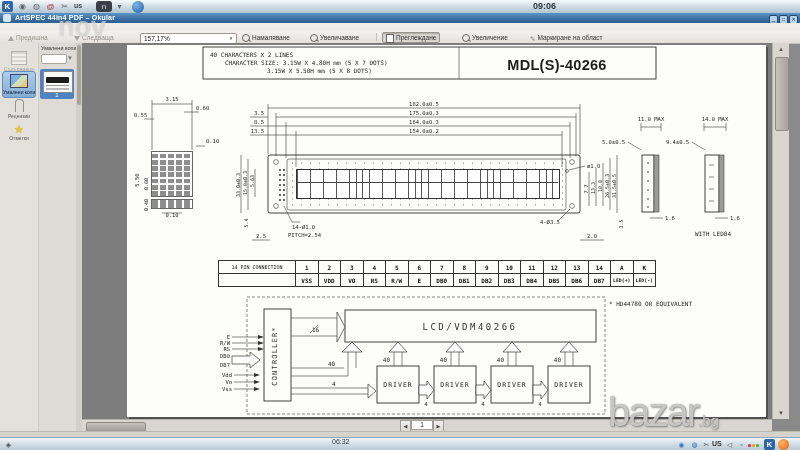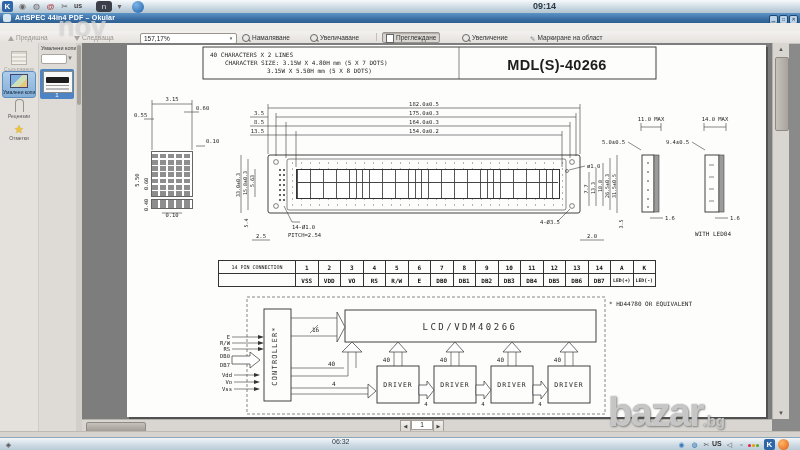--- a/index.html
+++ b/index.html
@@ -127,21 +127,21 @@
     background:linear-gradient(#f2f6f9,#c9d7e1 60%,#b9cad6);border-top:1px solid #8ca6ba;z-index:40;}
   .tb-ico{position:absolute;top:1px;width:11px;height:11px;border-radius:2px;font-size:7px;
     line-height:11px;text-align:center;color:#555;}
   .tb-clock{position:absolute;left:332px;top:0px;font-size:7px;color:#2a3a46;text-align:center;line-height:8px;}
   .tb-kbd{position:absolute;left:712px;top:2px;font-size:7px;font-weight:bold;color:#333;}
   .kbox{background:#2f66a8;color:#fff;font-weight:bold;font-size:8px;}
   .ffx{background:radial-gradient(circle at 35% 35%,#ffb566,#e05e10);border-radius:50%;}
   .dots span{display:inline-block;width:3px;height:3px;border-radius:50%;margin-right:1px;}
 
   
-  .wm-bazar{left:608px;top:392px;z-index:30;font-weight:bold;font-style:normal;
+  .wm-bazar{left:608px;top:392px;z-index:30;font-weight:normal;font-style:normal;
     font-size:40px;letter-spacing:-2px;color:rgba(228,228,228,.72);
     text-shadow:0 0 1px #777,1px 1px 2px rgba(80,80,80,.6);line-height:40px;}
   .wm-bazar .bg{font-size:15px;letter-spacing:0;vertical-align:baseline;}
   .wm-nov{left:58px;top:14px;z-index:45;font-weight:bold;font-size:27px;
     color:rgba(248,248,248,.55);text-shadow:0 0 1px rgba(120,120,120,.5);line-height:27px;}
 </style>
 </head>
 <body>
 
 <div class="screen">
@@ -149,21 +149,21 @@
   <div class="abs toppanel">
     <div class="tp-ico tp-k" style="left:2px">K</div>
     <div class="tp-ico" style="left:17px">◉</div>
     <div class="tp-ico" style="left:31px">◍</div>
     <div class="tp-ico" style="left:45px;color:#b03030">@</div>
     <div class="tp-ico" style="left:59px">✂</div>
     <div class="tp-kbd">us</div>
     <div class="tp-ico tp-dark" style="left:96px;width:16px">n</div>
     <div class="tp-ico" style="left:116px;width:7px">▾</div>
     <div class="tp-ico tp-blue" style="left:132px;width:12px;height:12px"></div>
-    <div class="tp-clock">09:14</div>
+    <div class="tp-clock">09:06</div>
   </div>
 
   <div class="abs titlebar">
     <div class="title-ico"></div>
     <div class="title-txt">ArtSPEC 44in4 PDF – Okular</div>
     <div class="wbtn" style="right:22px">▁</div>
     <div class="wbtn" style="right:12px">□</div>
     <div class="wbtn" style="right:2px">✕</div>
   </div>
 

